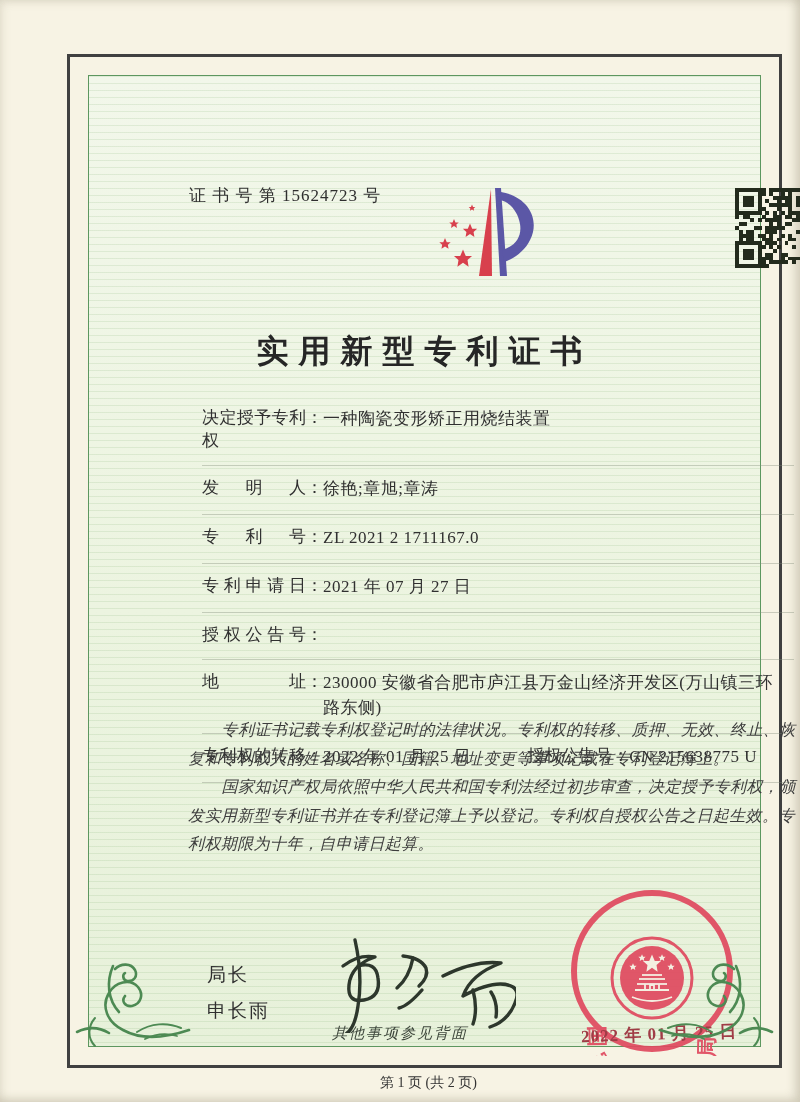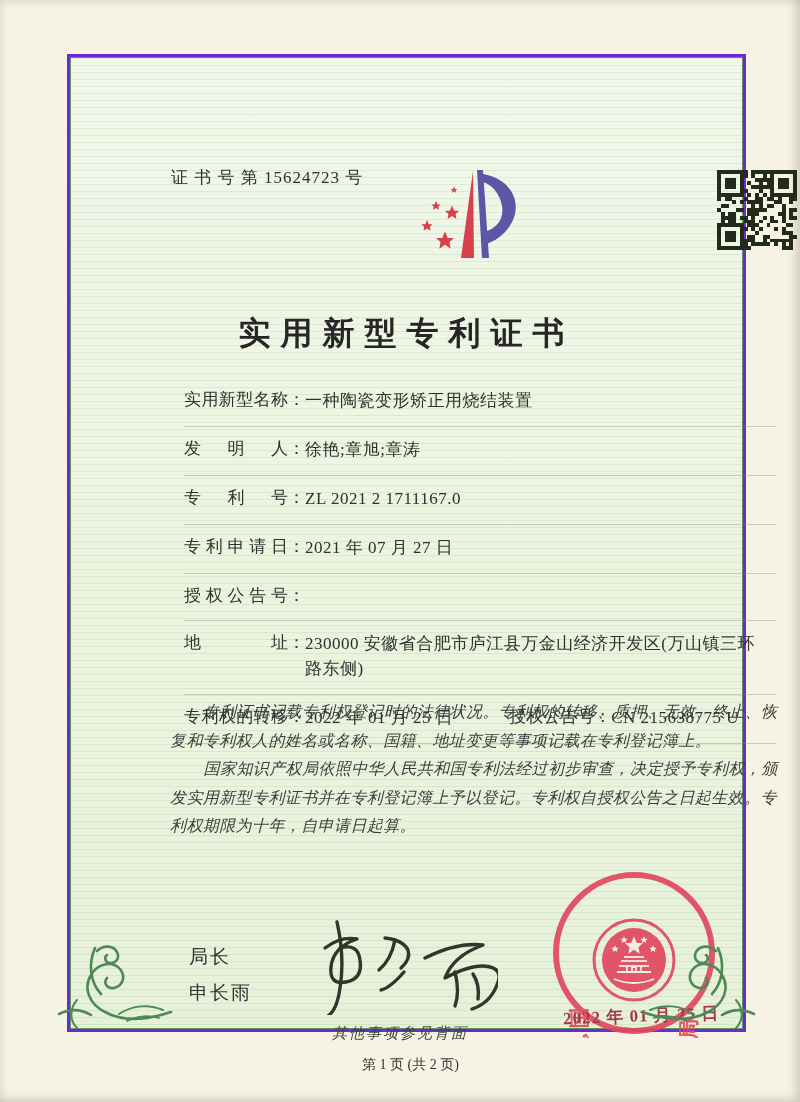--- a/index.html
+++ b/index.html
@@ -10,21 +10,21 @@
   }
   #page{
     position:relative;width:800px;height:1102px;
     background:#f7f3e4;
     box-shadow:inset -5px -3px 10px rgba(95,85,60,.22), inset 3px 3px 8px rgba(95,85,60,.10);
     overflow:hidden;
   }
   
   #frame{
     position:absolute;left:67px;top:54px;width:673px;height:972px;
-    border:3px solid #6d28d9;padding:0;box-sizing:content-box;
+    border:3px solid #404040;padding:18px;box-sizing:content-box;
   }
   #panel{
     position:relative;width:100%;height:100%;
     border:1px solid #5d975f;
     background:
       repeating-linear-gradient(180deg, rgba(120,170,105,.16) 0 1px, rgba(120,170,105,0) 1px 7px),
       linear-gradient(180deg,#f2f7ea 0%,#ecf4e0 55%,#e7f1da 100%);
     box-sizing:border-box;
   }
   .abs{position:absolute;}
@@ -342,21 +342,21 @@
               <rect x="18" y="20" width="1.02" height="1.02"></rect>
               <rect x="19" y="20" width="1.02" height="1.02"></rect>
             </g>
           </svg>
       </div>
 
       <div id="title" class="abs">实用新型专利证书</div>
 
       <div id="fields" class="abs">
         <div class="frow">
-          <span class="flabel">实用新型名称</span>
+          <span class="flabel">决定授予专利权</span>
           <span class="fcolon">：</span>
           <span class="fvalue">一种陶瓷变形矫正用烧结装置</span>
         </div>
         <div class="frow">
           <span class="flabel">发明人</span>
           <span class="fcolon">：</span>
           <span class="fvalue">徐艳;章旭;章涛</span>
         </div>
         <div class="frow">
           <span class="flabel">专利号</span>

